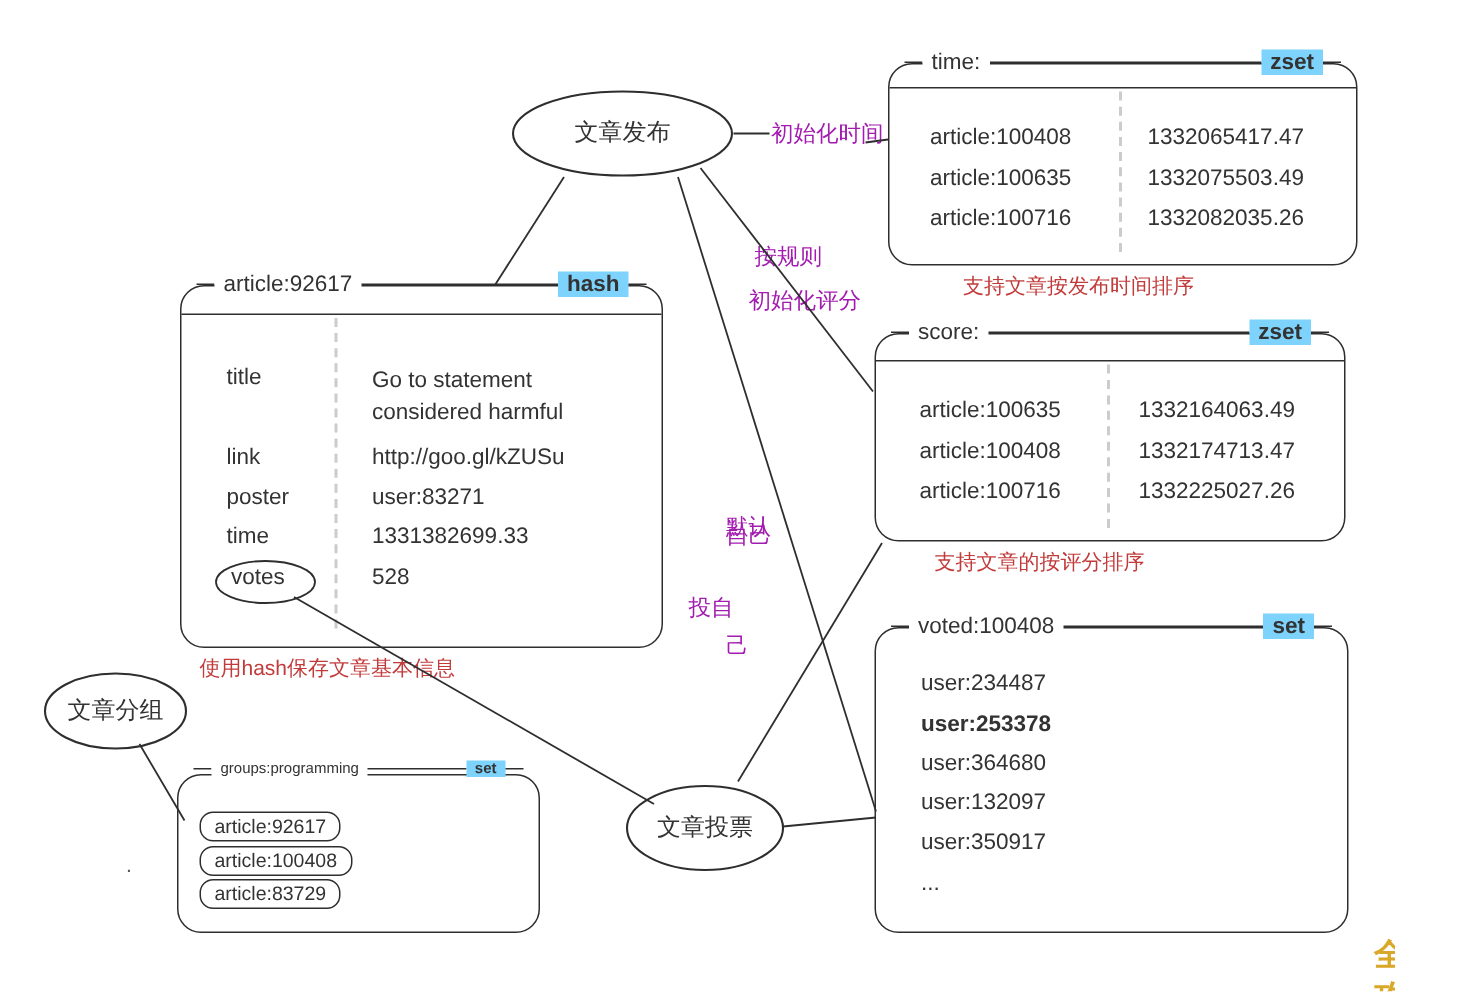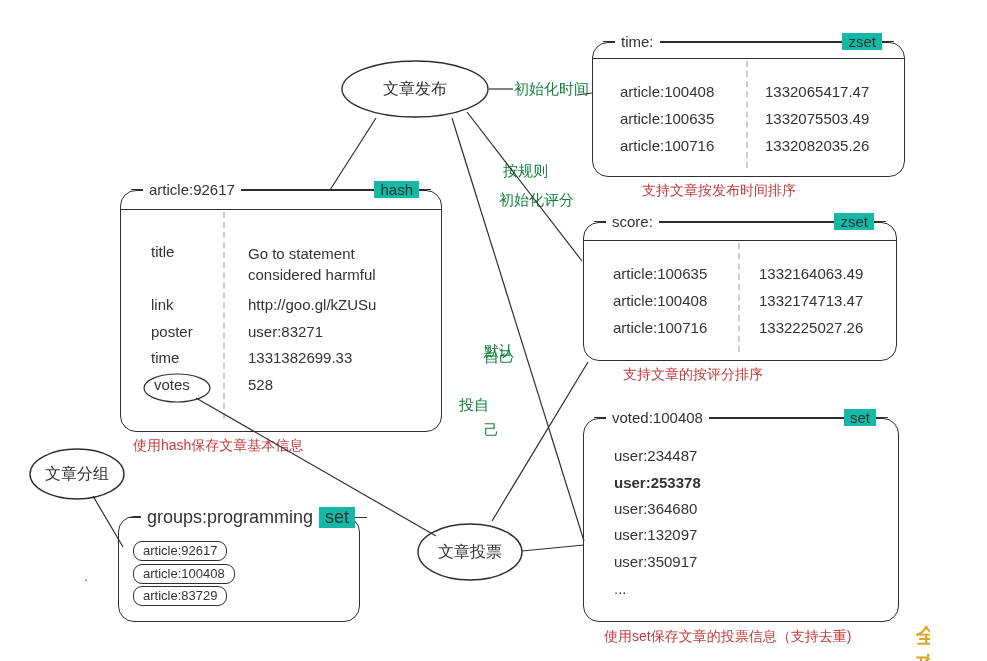--- a/index.html
+++ b/index.html
@@ -3,29 +3,29 @@
 <meta charset="utf-8">
 <style>
   html,body{margin:0;padding:0;background:#fff;}
   .canvas{position:relative;width:930px;height:661px;background:#ffffff;overflow:hidden;
           font-family:"Liberation Sans","DejaVu Sans",sans-serif;color:#333;}
   svg.layer{position:absolute;left:0;top:0;z-index:1;}
   svg.layer-top{position:absolute;left:0;top:0;z-index:4;pointer-events:none;}
   .rbox{position:absolute;background:#fff;border:1.5px solid #2e2e2e;border-radius:16px;z-index:2;}
   .box-header{position:absolute;top:-10px;left:10px;right:10px;display:flex;align-items:center;font-size:15px;color:#333;}
   .hd-key{background:#fff;padding:0 6px;white-space:nowrap;}
-  .hd-type{background:#14b8a6;padding:0 6px;white-space:nowrap;}
+  .hd-type{background:#7dd3fc;padding:0 6px;white-space:nowrap;font-weight:bold;}
   .hd-line{flex:1 1 auto;height:0;border-top:1.4px solid #2e2e2e;}
   .hd-line.short{flex:0 0 12px;}
   .topline{position:absolute;left:0;right:0;border-top:1.4px solid #2e2e2e;}
   .vdash{position:absolute;width:0;border-left:2px dashed #cccccc;}
   .cell{position:absolute;font-size:15px;white-space:nowrap;color:#333;}
   .wrapcell{white-space:normal;line-height:21px;}
   .caption{position:absolute;font-size:14px;color:#c23b3b;white-space:nowrap;z-index:3;}
-  .edge-label{position:absolute;font-size:15px;color:#15803d;white-space:nowrap;z-index:3;}
+  .edge-label{position:absolute;font-size:15px;color:#a21caf;white-space:nowrap;z-index:3;}
   .ellipse-label{position:absolute;transform:translate(-50%,-50%);font-size:16px;color:#333;white-space:nowrap;z-index:3;}
   .pill{position:absolute;border:1.4px solid #2e2e2e;border-radius:9px;font-size:13px;line-height:16px;padding:1px 9px;color:#333;background:#fff;}
   .watermark{position:absolute;font-size:21px;font-weight:bold;color:#d9a828;letter-spacing:1px;z-index:3;}
   .tinydot{position:absolute;font-size:14px;color:#555;z-index:3;}
 </style>
 </head>
 <body>
 
 <div class="canvas">
 
@@ -104,24 +104,23 @@
       <span class="hd-type">set</span>
       <span class="hd-line short"></span>
     </div>
     <div class="cell" style="left:30px;top:28px;">user:234487</div>
     <div class="cell" style="left:30px;top:55px;font-weight:bold;">user:253378</div>
     <div class="cell" style="left:30px;top:81px;">user:364680</div>
     <div class="cell" style="left:30px;top:107px;">user:132097</div>
     <div class="cell" style="left:30px;top:134px;">user:350917</div>
     <div class="cell" style="left:30px;top:161px;">...</div>
   </div>
-  <div class="caption" style="left:604px;top:628px;">使用set保存文章的投票信息（支持去重)</div>
 
   <div class="rbox" style="left:118px;top:516px;width:240px;height:104px;">
-    <div class="box-header" style="font-size:18px;">
+    <div class="box-header" style="font-size:10px;">
       <span class="hd-line short"></span>
       <span class="hd-key">groups:programming</span>
       <span class="hd-line"></span>
       <span class="hd-type">set</span>
       <span class="hd-line short"></span>
     </div>
     <div class="pill" style="left:14px;top:24px;">article:92617</div>
     <div class="pill" style="left:14px;top:47px;">article:100408</div>
     <div class="pill" style="left:14px;top:69px;">article:83729</div>
   </div>

